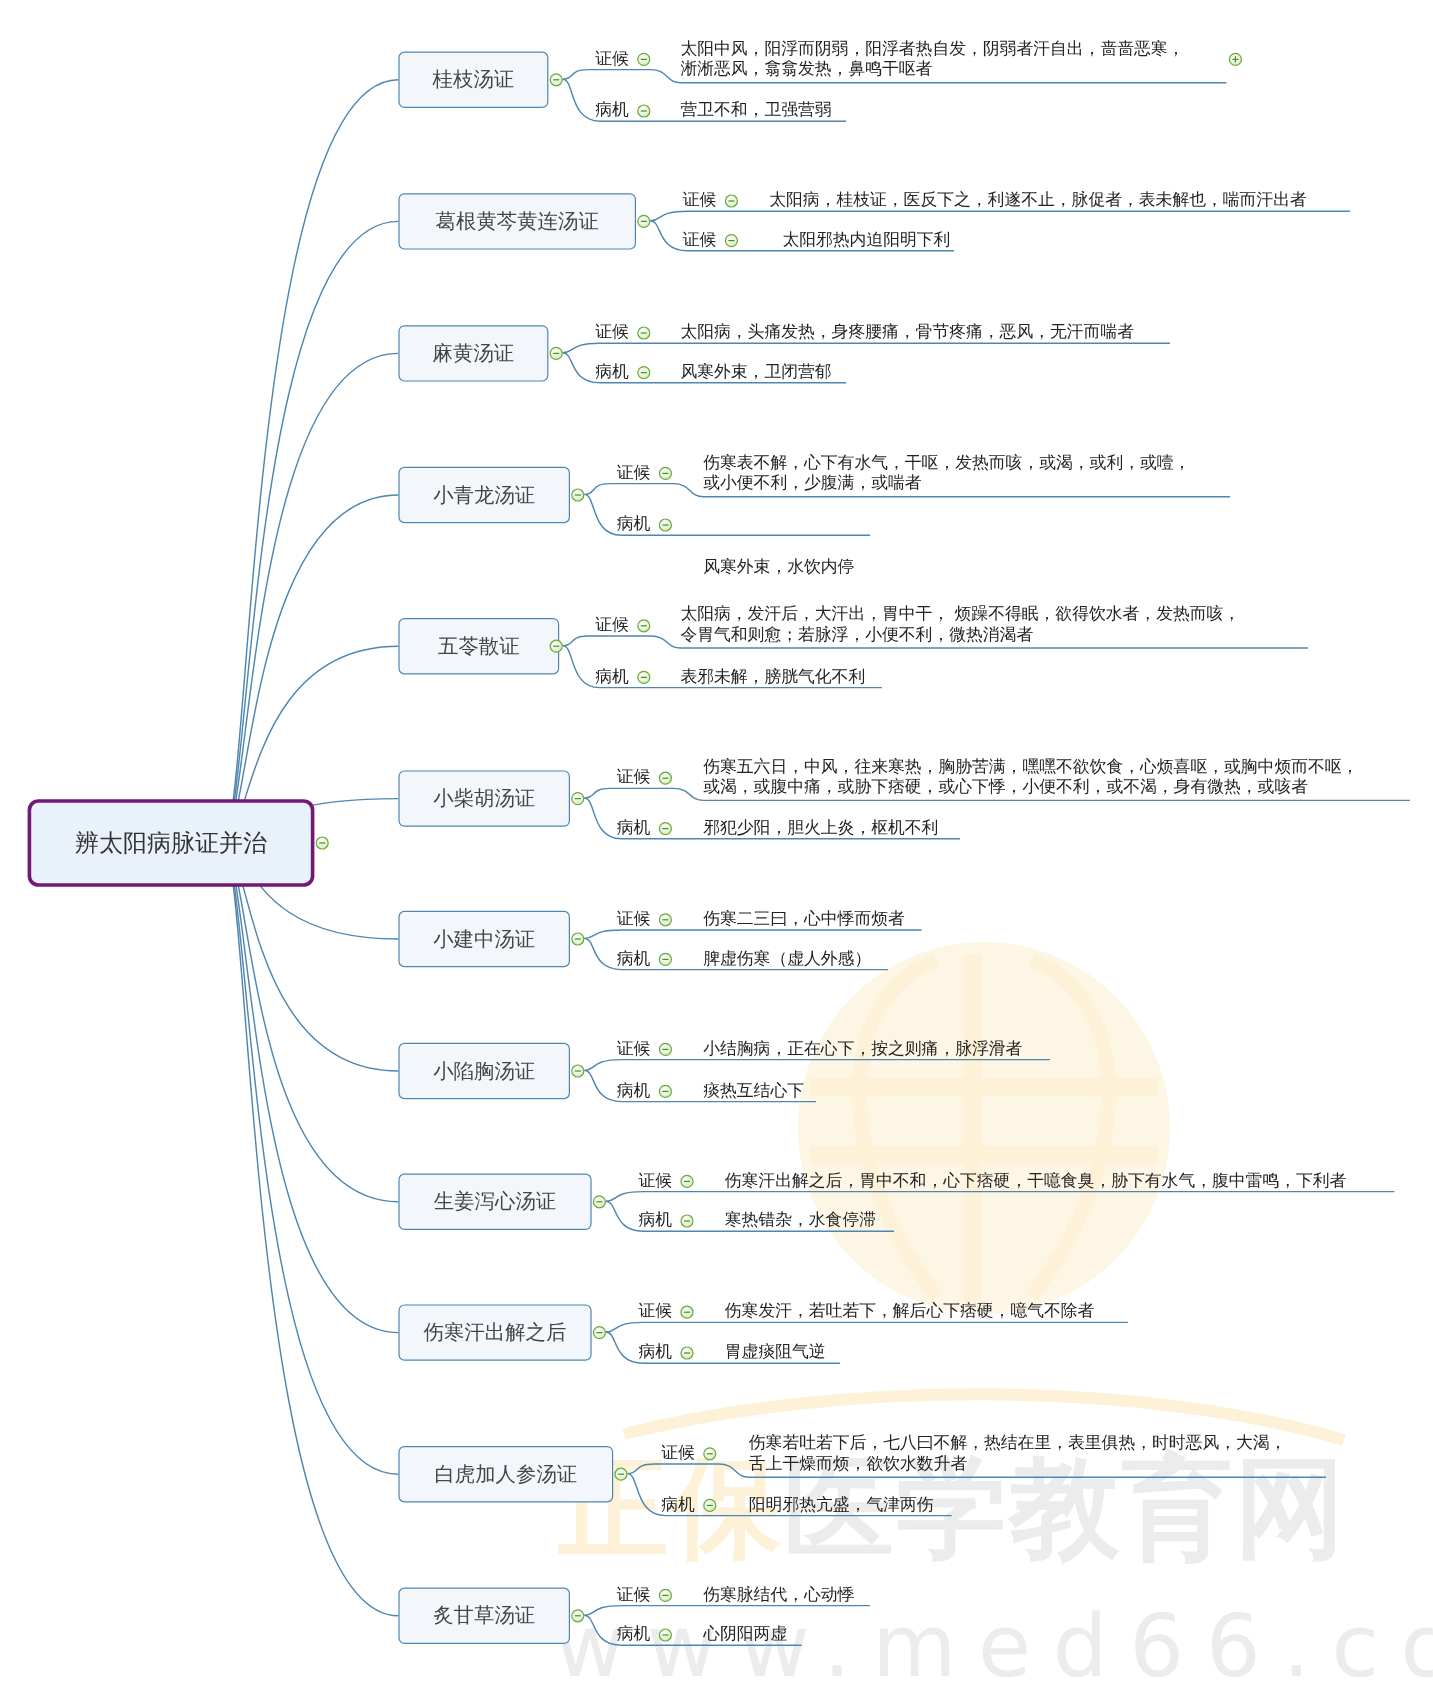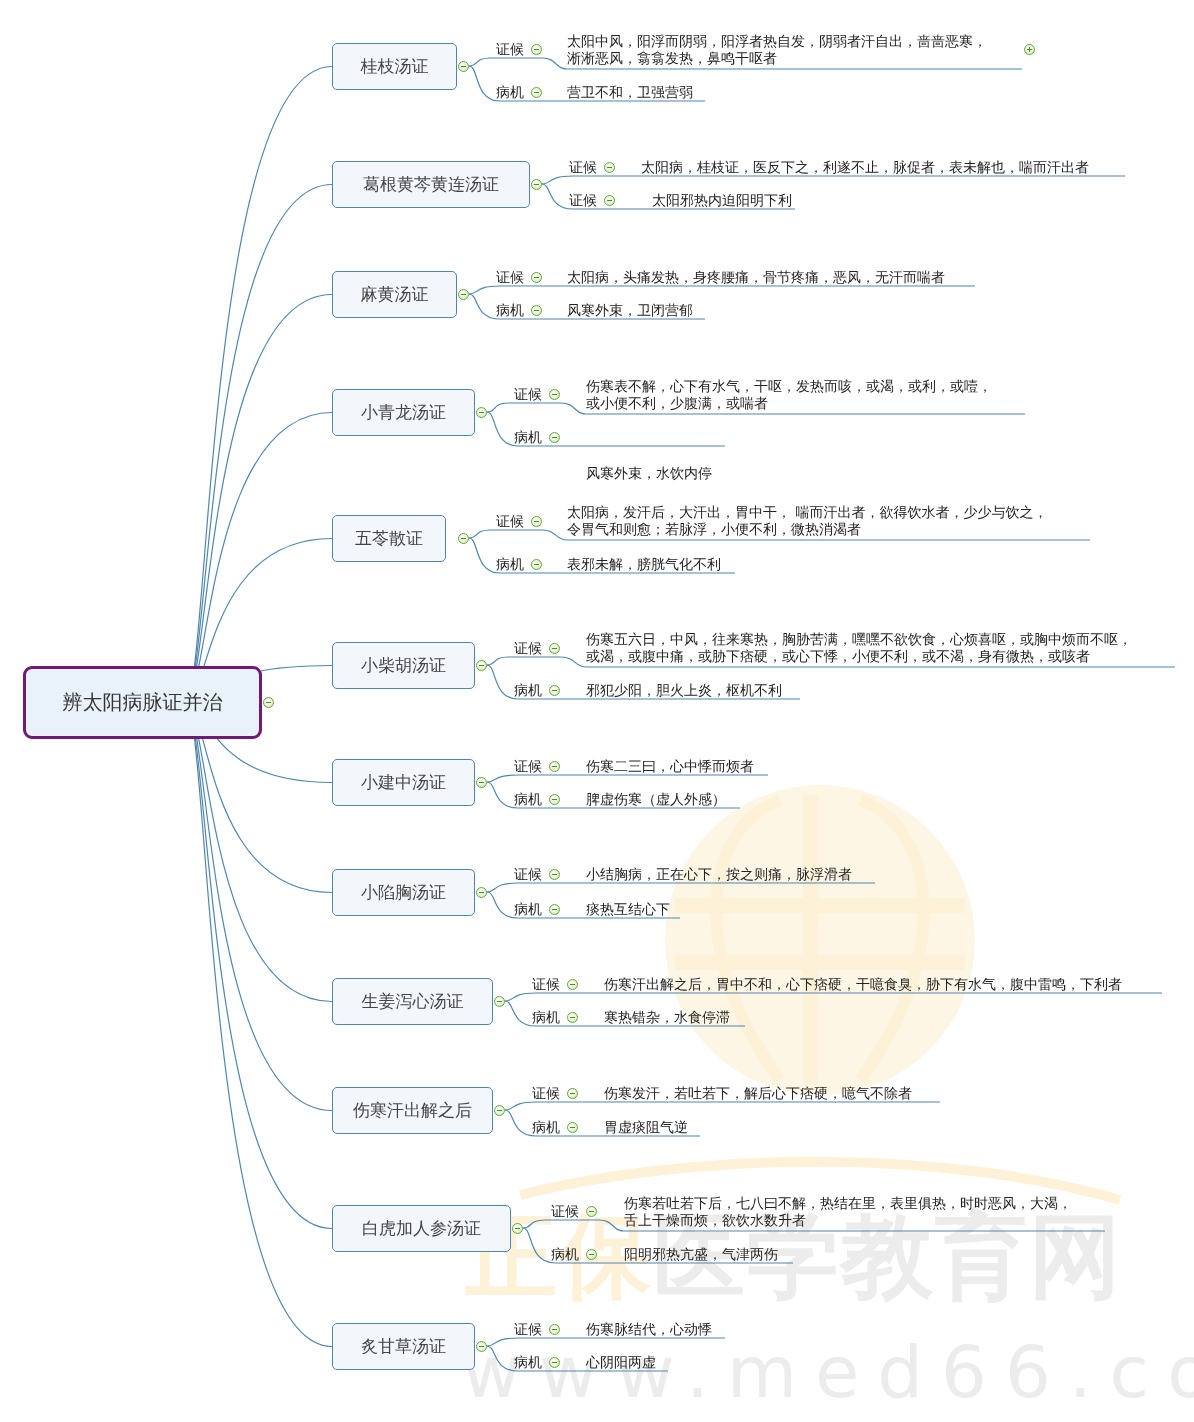--- a/index.html
+++ b/index.html
@@ -131,27 +131,27 @@
         <span>小青龙汤证</span>
       </div>
       <div class="toggle" style="left: 476px; top: 407px;"></div>
       <span class="label" style="left: 514px; top: 386px;">证候</span>
       <div class="toggle" style="left: 549px; top: 389px;"></div>
       <span class="text" style="left: 586px; top: 378px;">伤寒表不解，心下有水气，干呕，发热而咳，或渴，或利，或噎，</span>
       <span class="text" style="left: 586px; top: 395px;">或小便不利，少腹满，或喘者</span>
       <span class="label" style="left: 514px; top: 429px;">病机</span>
       <div class="toggle" style="left: 549px; top: 432px;"></div>
       <span class="text" style="left: 586px; top: 429px; margin-top: 36px;">风寒外束，水饮内停</span>
-      <div class="main" style="left: 332px; top: 515px; width: 114px; height: 47px;">
+      <div class="main" style="left: 332px; top: 515px; width: 134px; height: 47px;">
         <span>五苓散证</span>
       </div>
       <div class="toggle" style="left: 458px; top: 533px;"></div>
       <span class="label" style="left: 496px; top: 513px;">证候</span>
       <div class="toggle" style="left: 531px; top: 516px;"></div>
-      <span class="text" style="left: 567px; top: 504px;">太阳病，发汗后，大汗出，胃中干， 喘而汗出者，欲得饮水者，少少与饮之，</span>
+      <span class="text" style="left: 567px; top: 504px;">太阳病，发汗后，大汗出，胃中干， 烦躁不得眠，欲得饮水者，发热而咳，</span>
       <span class="text" style="left: 567px; top: 521px;">令胃气和则愈；若脉浮，小便不利，微热消渴者</span>
       <span class="label" style="left: 496px; top: 556px;">病机</span>
       <div class="toggle" style="left: 531px; top: 559px;"></div>
       <span class="text" style="left: 567px; top: 556px;">表邪未解，膀胱气化不利</span>
       <div class="main" style="left: 332px; top: 642px; width: 143px; height: 47px;">
         <span>小柴胡汤证</span>
       </div>
       <div class="toggle" style="left: 476px; top: 660px;"></div>
       <span class="label" style="left: 514px; top: 640px;">证候</span>
       <div class="toggle" style="left: 549px; top: 643px;"></div>

